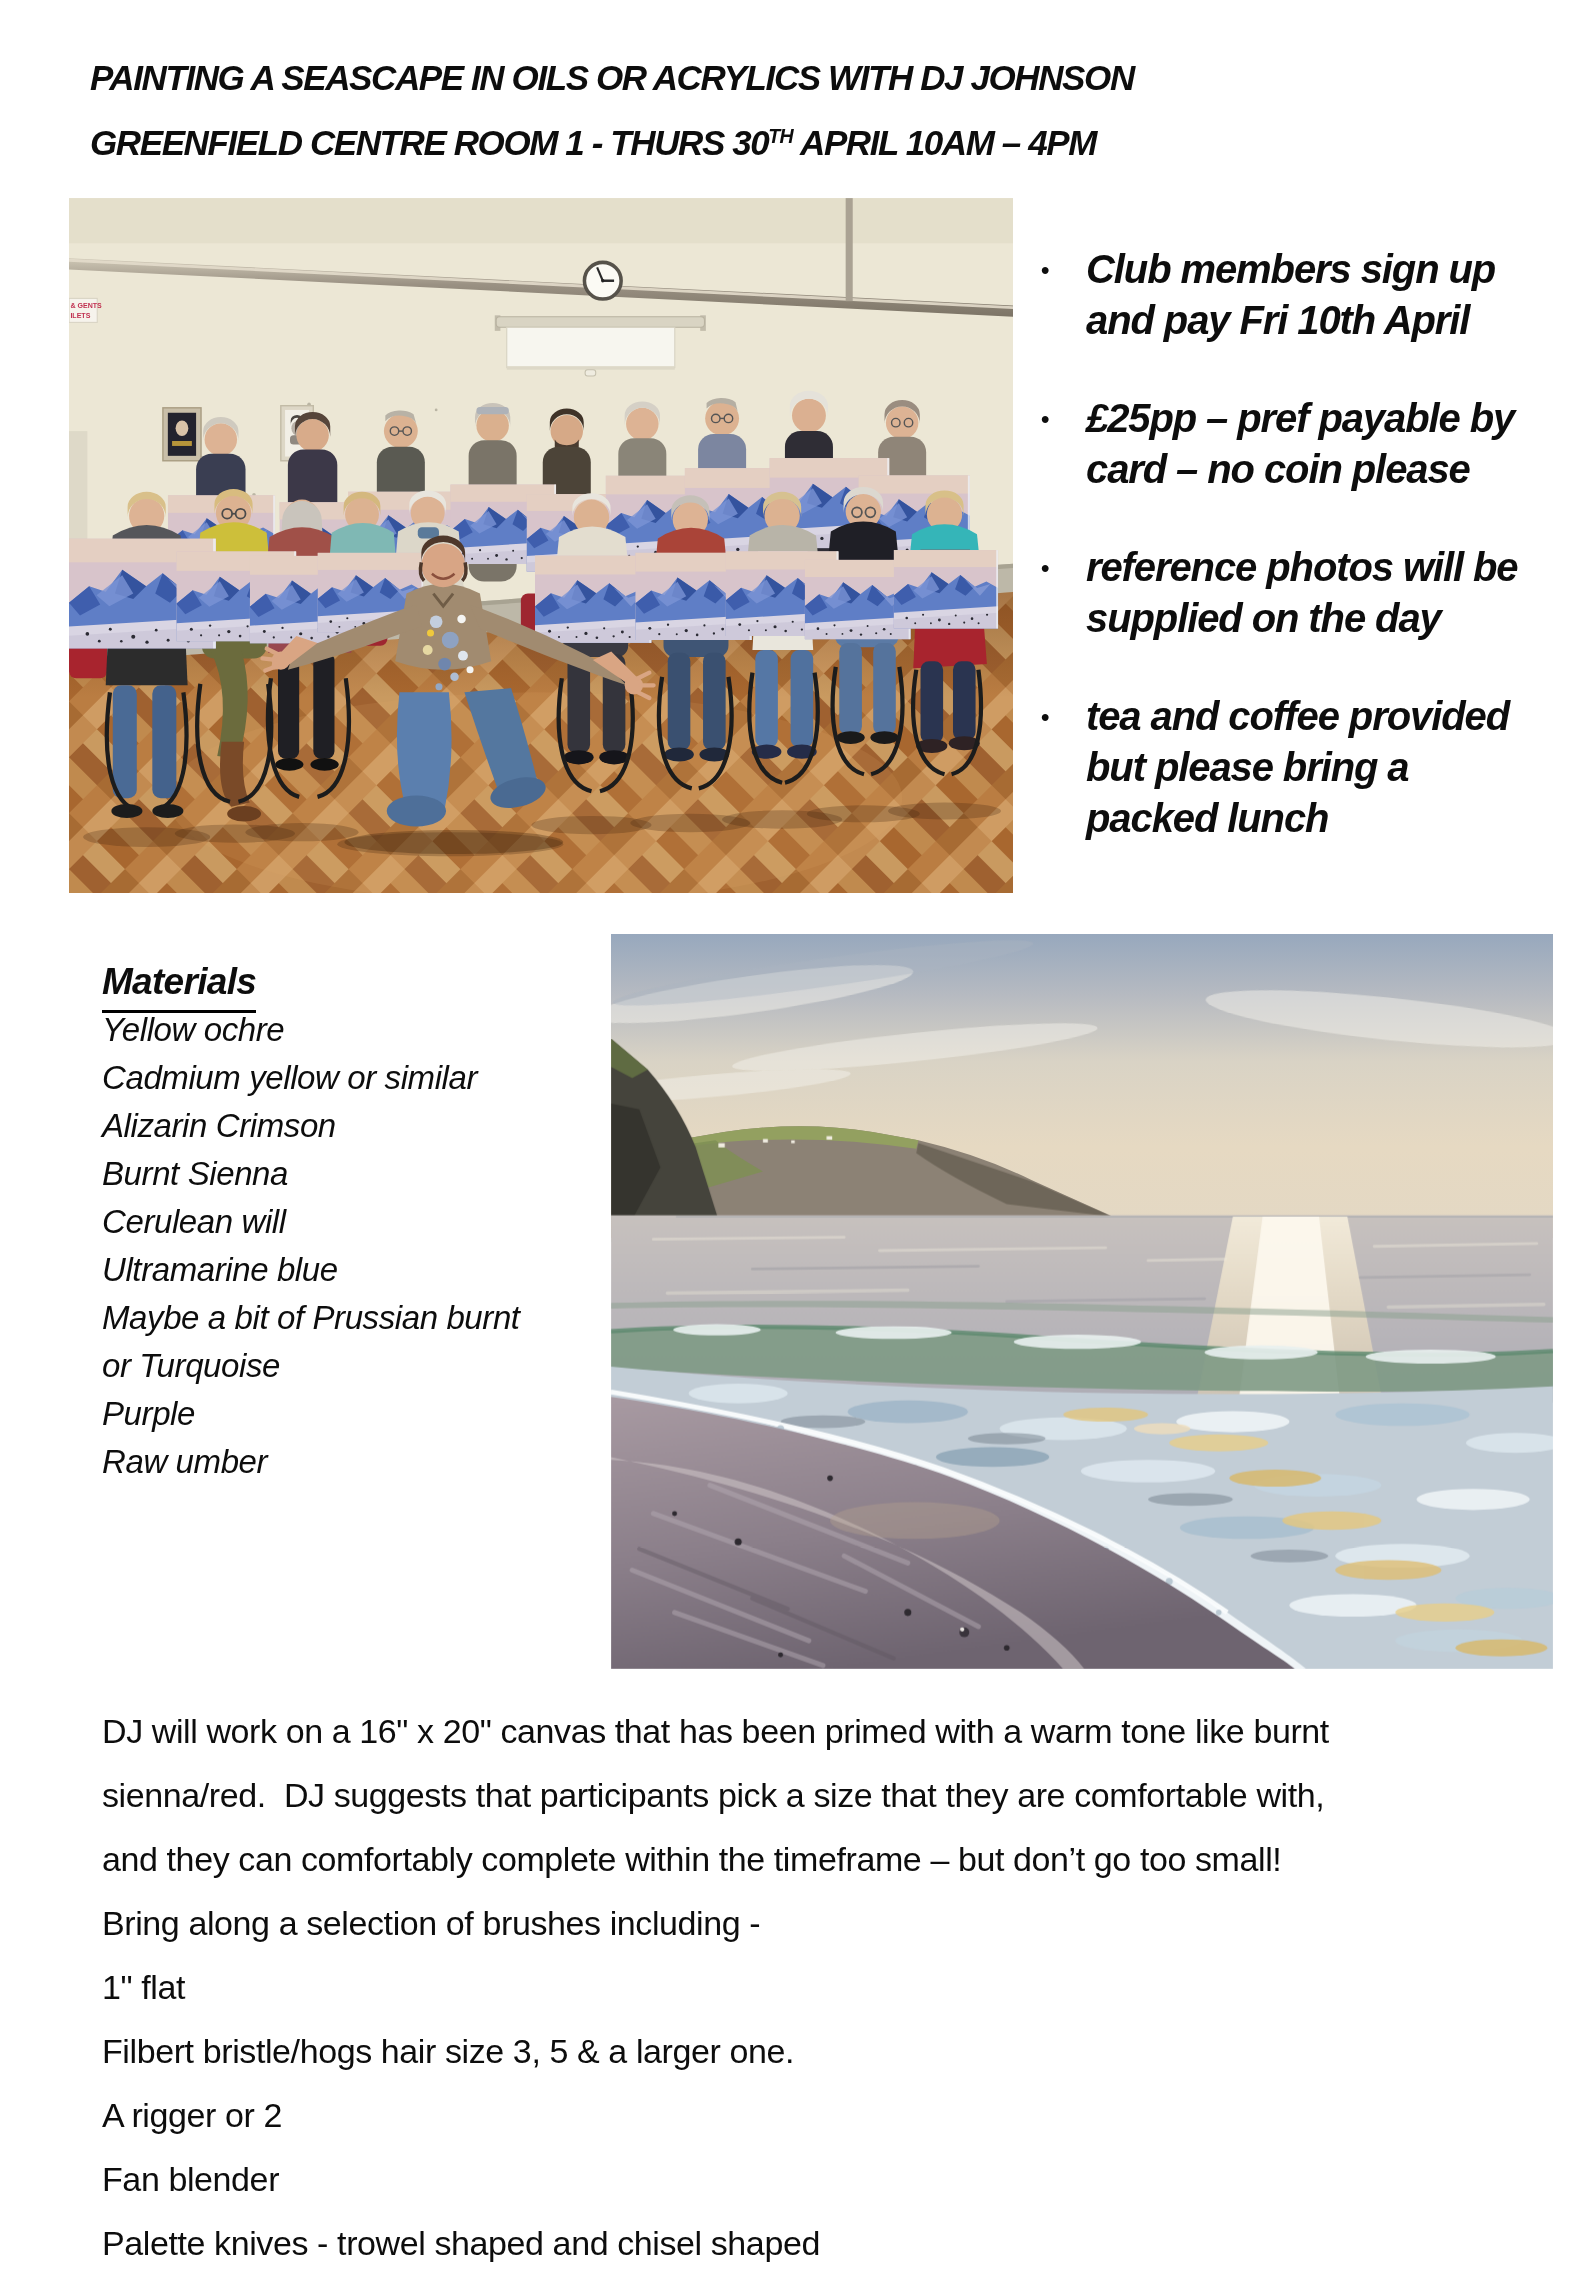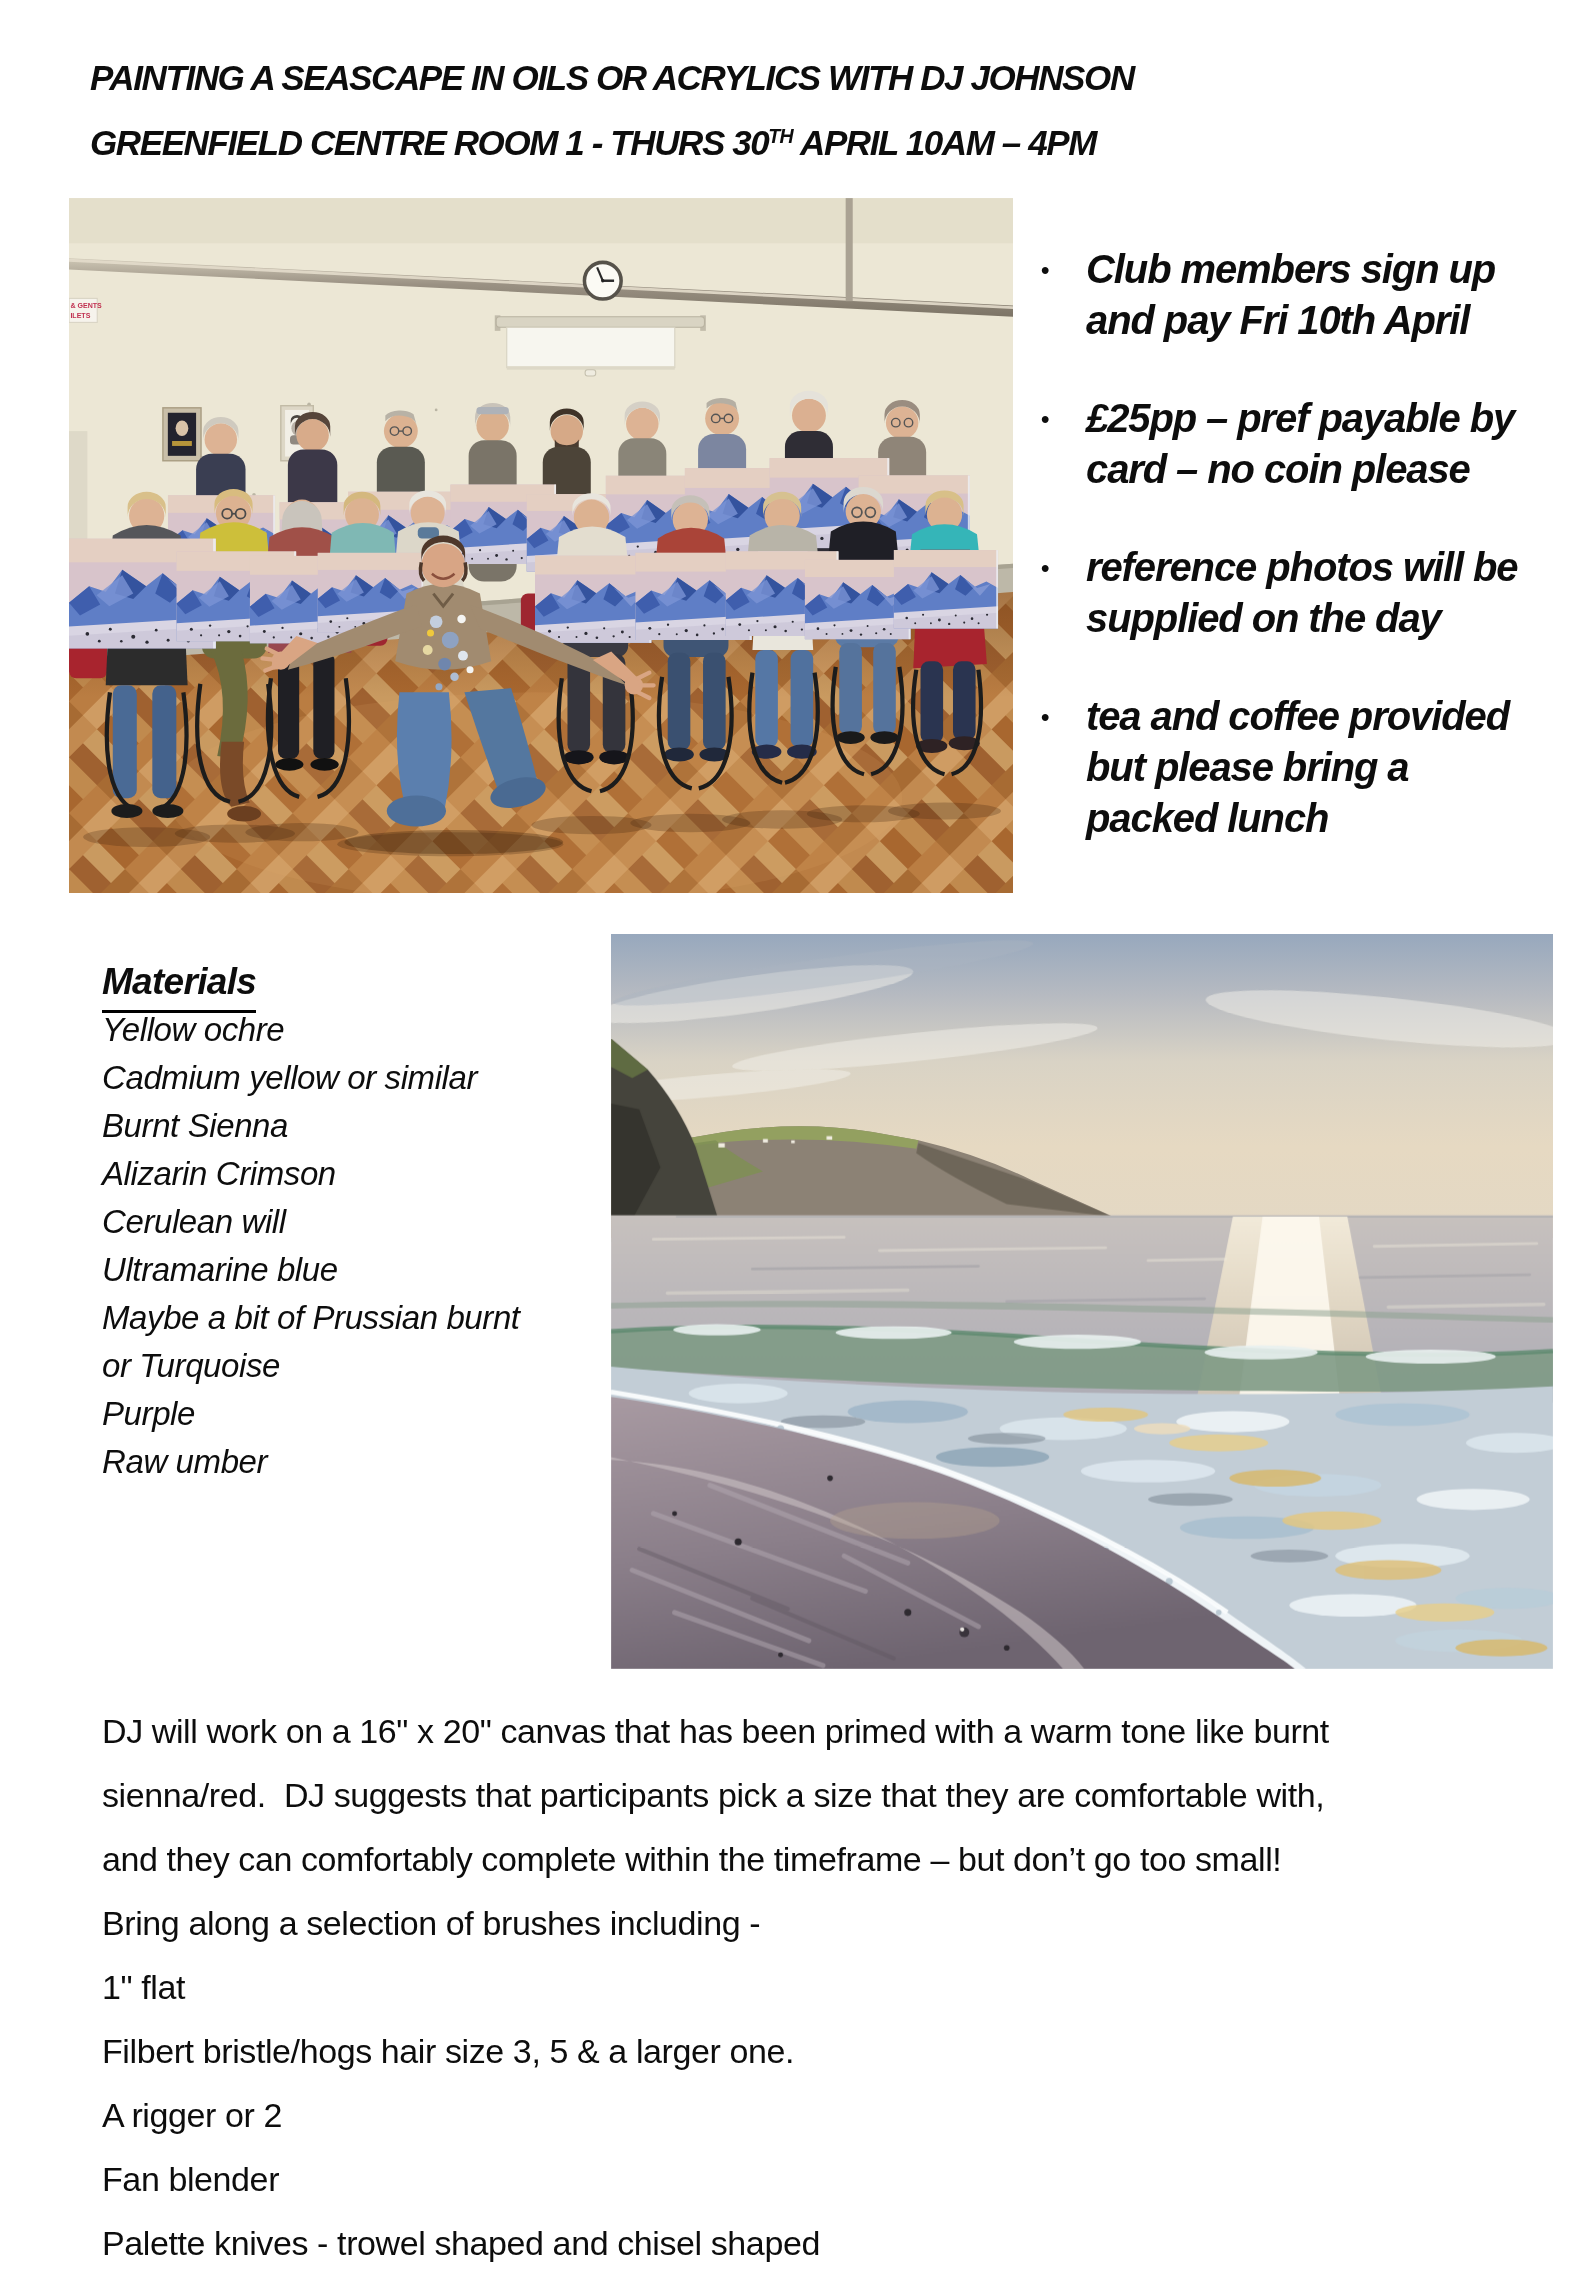--- a/index.html
+++ b/index.html
@@ -440,22 +440,22 @@
         <span class="btxt">tea and coffee provided
 but please bring a
 packed lunch</span>
       </li>
   </ul>
 
   <section class="materials">
     <div class="mhead"><span>Materials</span></div>
     <div class="mitem">Yellow ochre</div>
     <div class="mitem">Cadmium yellow or similar</div>
+    <div class="mitem">Alizarin Crimson</div>
     <div class="mitem">Burnt Sienna</div>
-    <div class="mitem">Alizarin Crimson</div>
     <div class="mitem">Cerulean will</div>
     <div class="mitem">Ultramarine blue</div>
     <div class="mitem">Maybe a bit of Prussian burnt
 or Turquoise</div>
     <div class="mitem">Purple</div>
     <div class="mitem">Raw umber</div>
   </section>
 
   <figure class="seascape">
     <svg viewBox="0 0 1333 1040" xmlns="http://www.w3.org/2000/svg" preserveAspectRatio="none">

